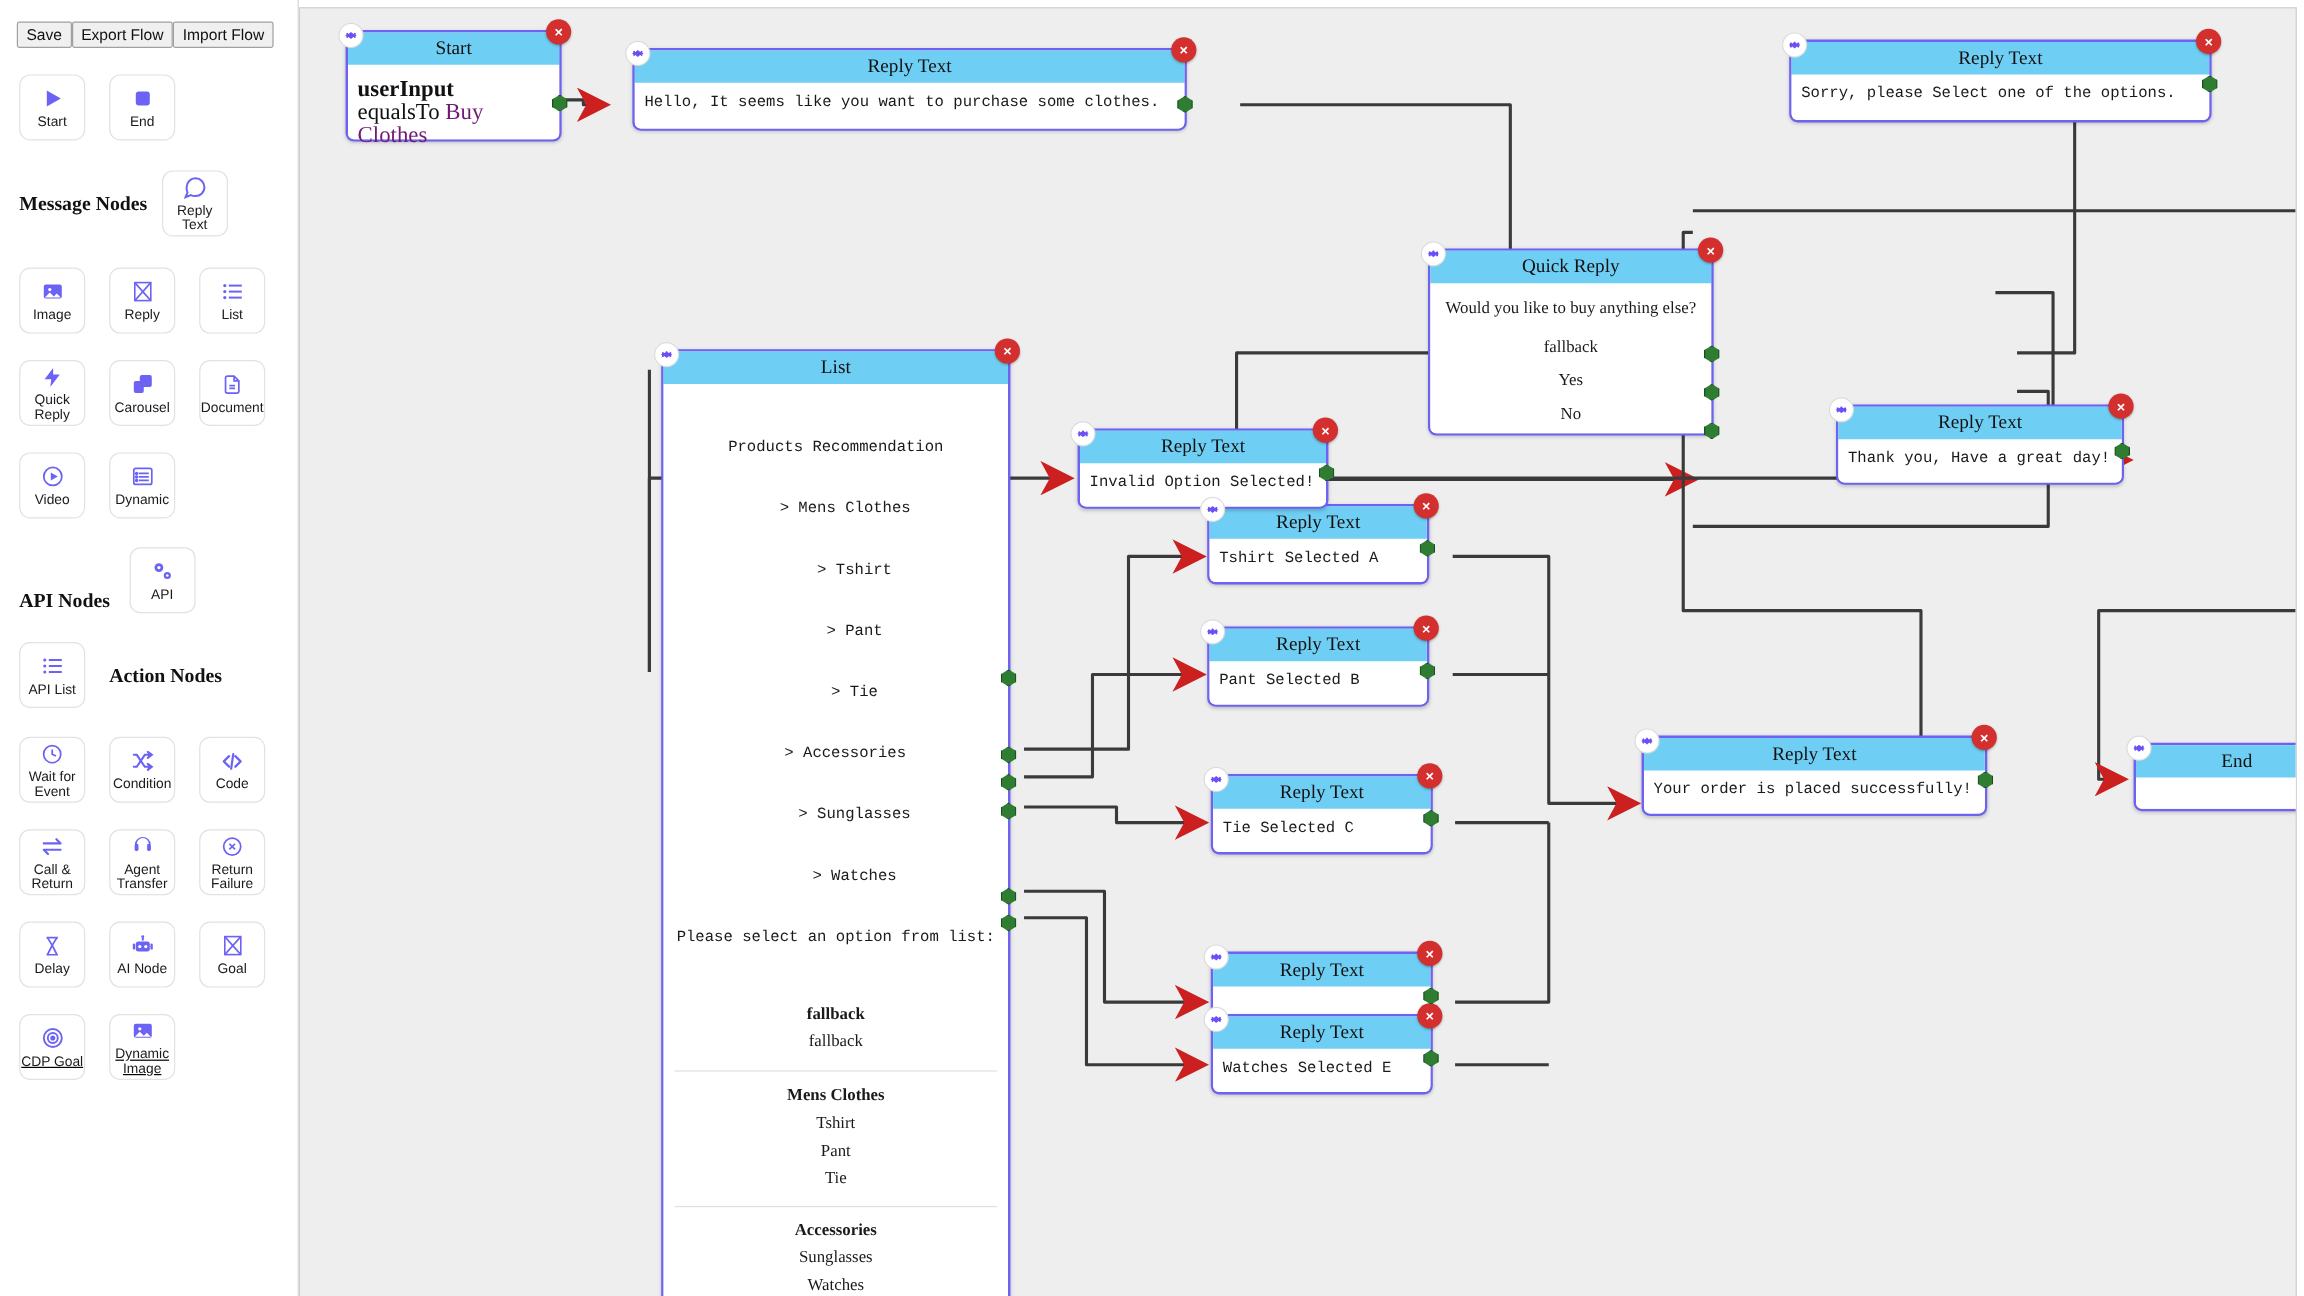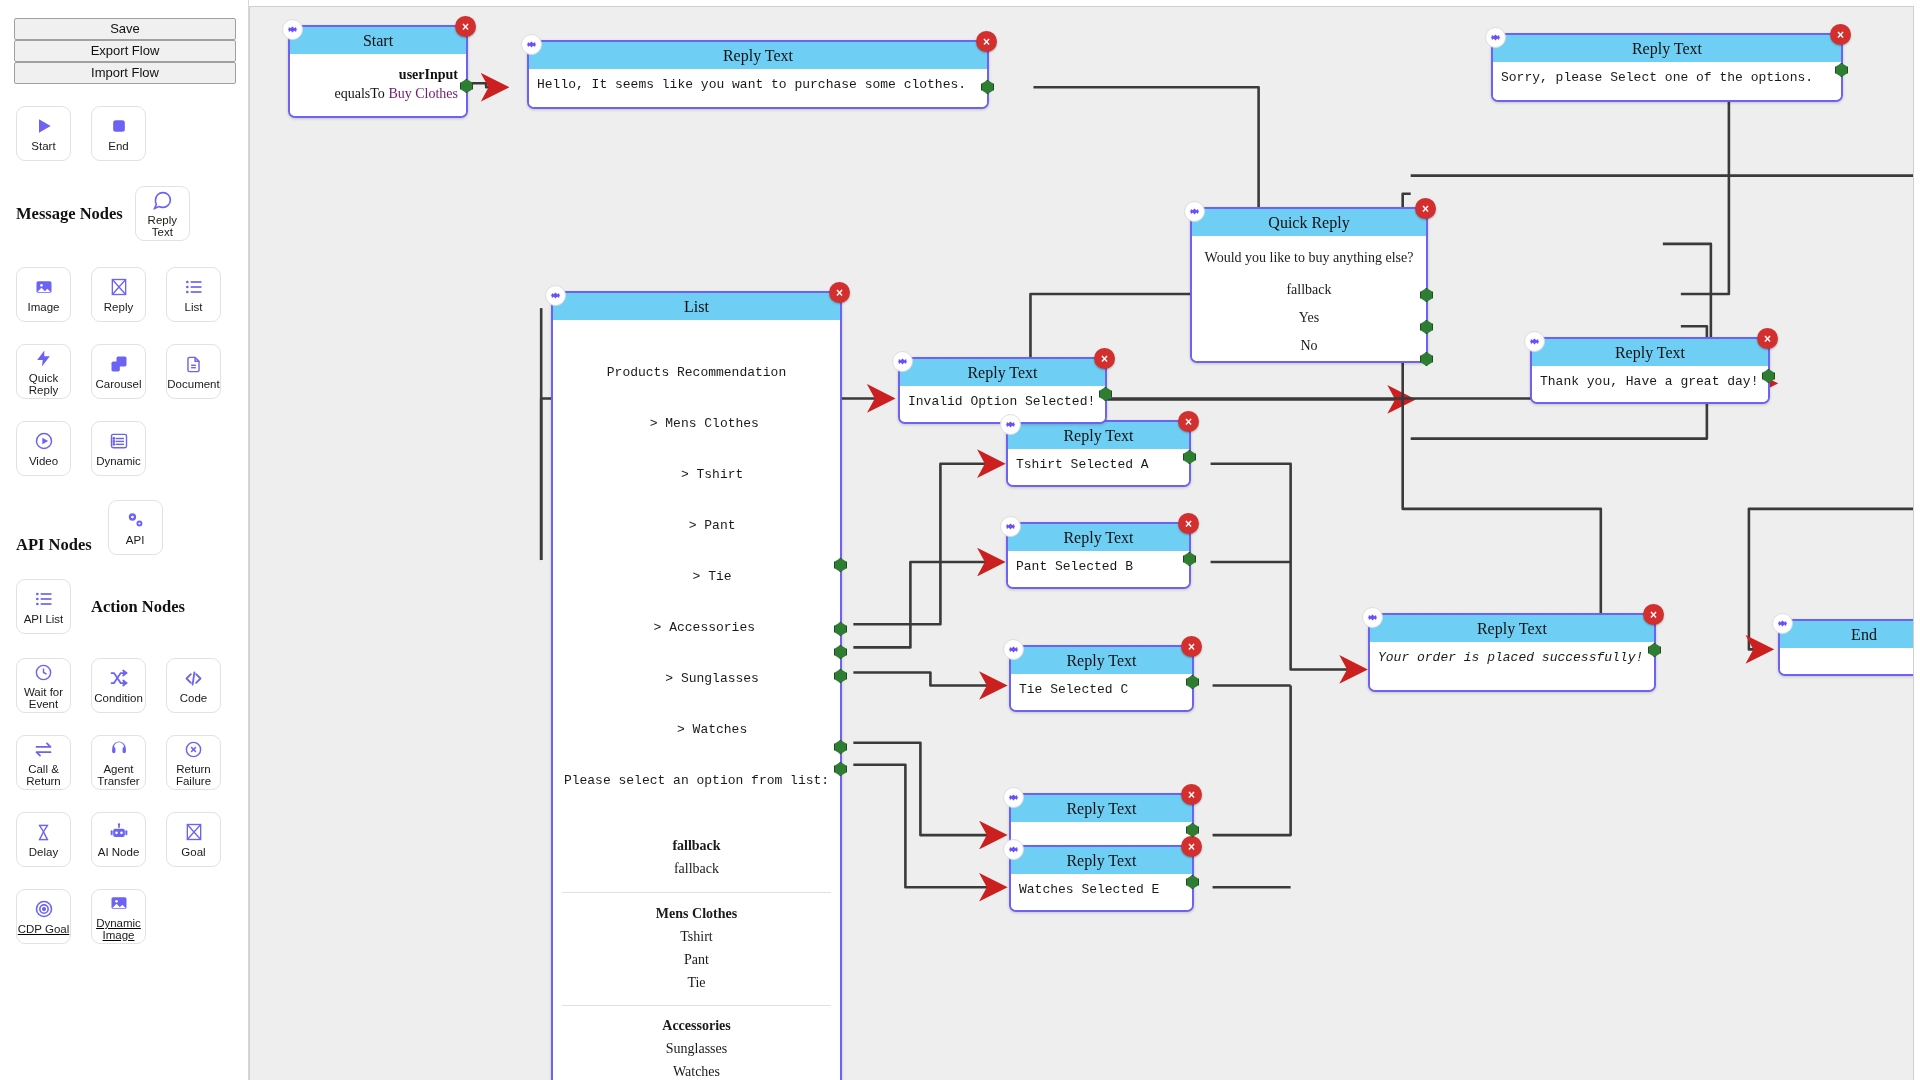--- a/index.html
+++ b/index.html
@@ -13,21 +13,21 @@
 
   
   #sidebar {
     width: 249px; height: 1080px;
     background: #ffffff;
     border-right: 1px solid #d6d6d6;
     position: relative;
     flex: 0 0 249px;
     padding: 10px 0 0 0;
   }
-  .toolbar { display: flex; gap: 0; padding: 8px 12px 0 14px; flex-direction: column; }
+  .toolbar { display: flex; gap: 0; padding: 8px 12px 0 14px; }
   .tb-btn {
     font-family: "Liberation Sans", sans-serif;
     font-size: 13px; color: #111;
     background: #f0f0f0;
     border: 1px solid #a0a0a0;
     border-radius: 2px;
     padding: 2px 7px 3px 7px;
     line-height: 15px;
     cursor: pointer;
   }
@@ -129,22 +129,22 @@
     width: 13px; height: 14px;
     background: #2e7d32;
     border: 1px solid #1b4d1e;
     z-index: 3;
     cursor: crosshair;
     clip-path: polygon(50% 0, 100% 28%, 100% 72%, 50% 100%, 0 72%, 0 28%);
   }
   .port.out { right: -7px; }
   .hr { border: none; border-top: 1px solid #e0e0e0; margin: 7px 0; }
   .start-sub {
-    font-family: "Liberation Serif", serif; font-size: 14px;
-    text-align: right; line-height: 19px; color: #111;
+    font-family: "Liberation Serif", serif; font-size: 19px;
+    text-align: left; line-height: 19px; color: #111;
   }
   .lnk { color: #701a75; }
 </style>
 </head>
 <body>
 
 <div id="app">
 
   <div id="sidebar">
 
@@ -729,21 +729,21 @@
     <div class="node" style="left:1118px; top:606px; width:288px;">
       <div class="gear">
         <svg width="13" height="13" viewBox="0 0 24 24" fill="#6c4ff5">
             <path d="M12 8a4 4 0 1 0 0 8 4 4 0 0 0 0-8zm9 4l-2-1 .3-2.2-2.1-.9-1.3 1.8-2.2-.6L13 7l-2 0-.7 2.1-2.2.6L6.8 7.9 4.7 8.8 5 11l-2 1 2 1-.3 2.2 2.1.9 1.3-1.8 2.2.6L11 17l2 0 .7-2.1 2.2-.6 1.3 1.8 2.1-.9L19 13z"></path>
           </svg>
       </div>
       <div class="close">×</div>
       <div class="hdr">
         <span class="ttl">Reply Text</span>
       </div>
-      <div class="body" style="height:48px;font-style:italic;">
+      <div class="body" style="height:36px;">
         <div class="mono">Your order is placed successfully!</div>
       </div>
       <div class="port out" style="top:28px;"></div>
     </div>
 
     <div class="node" style="left:1528px; top:612px; width:172px;">
       <div class="gear">
         <svg width="13" height="13" viewBox="0 0 24 24" fill="#6c4ff5">
             <path d="M12 8a4 4 0 1 0 0 8 4 4 0 0 0 0-8zm9 4l-2-1 .3-2.2-2.1-.9-1.3 1.8-2.2-.6L13 7l-2 0-.7 2.1-2.2.6L6.8 7.9 4.7 8.8 5 11l-2 1 2 1-.3 2.2 2.1.9 1.3-1.8 2.2.6L11 17l2 0 .7-2.1 2.2-.6 1.3 1.8 2.1-.9L19 13z"></path>
           </svg>

